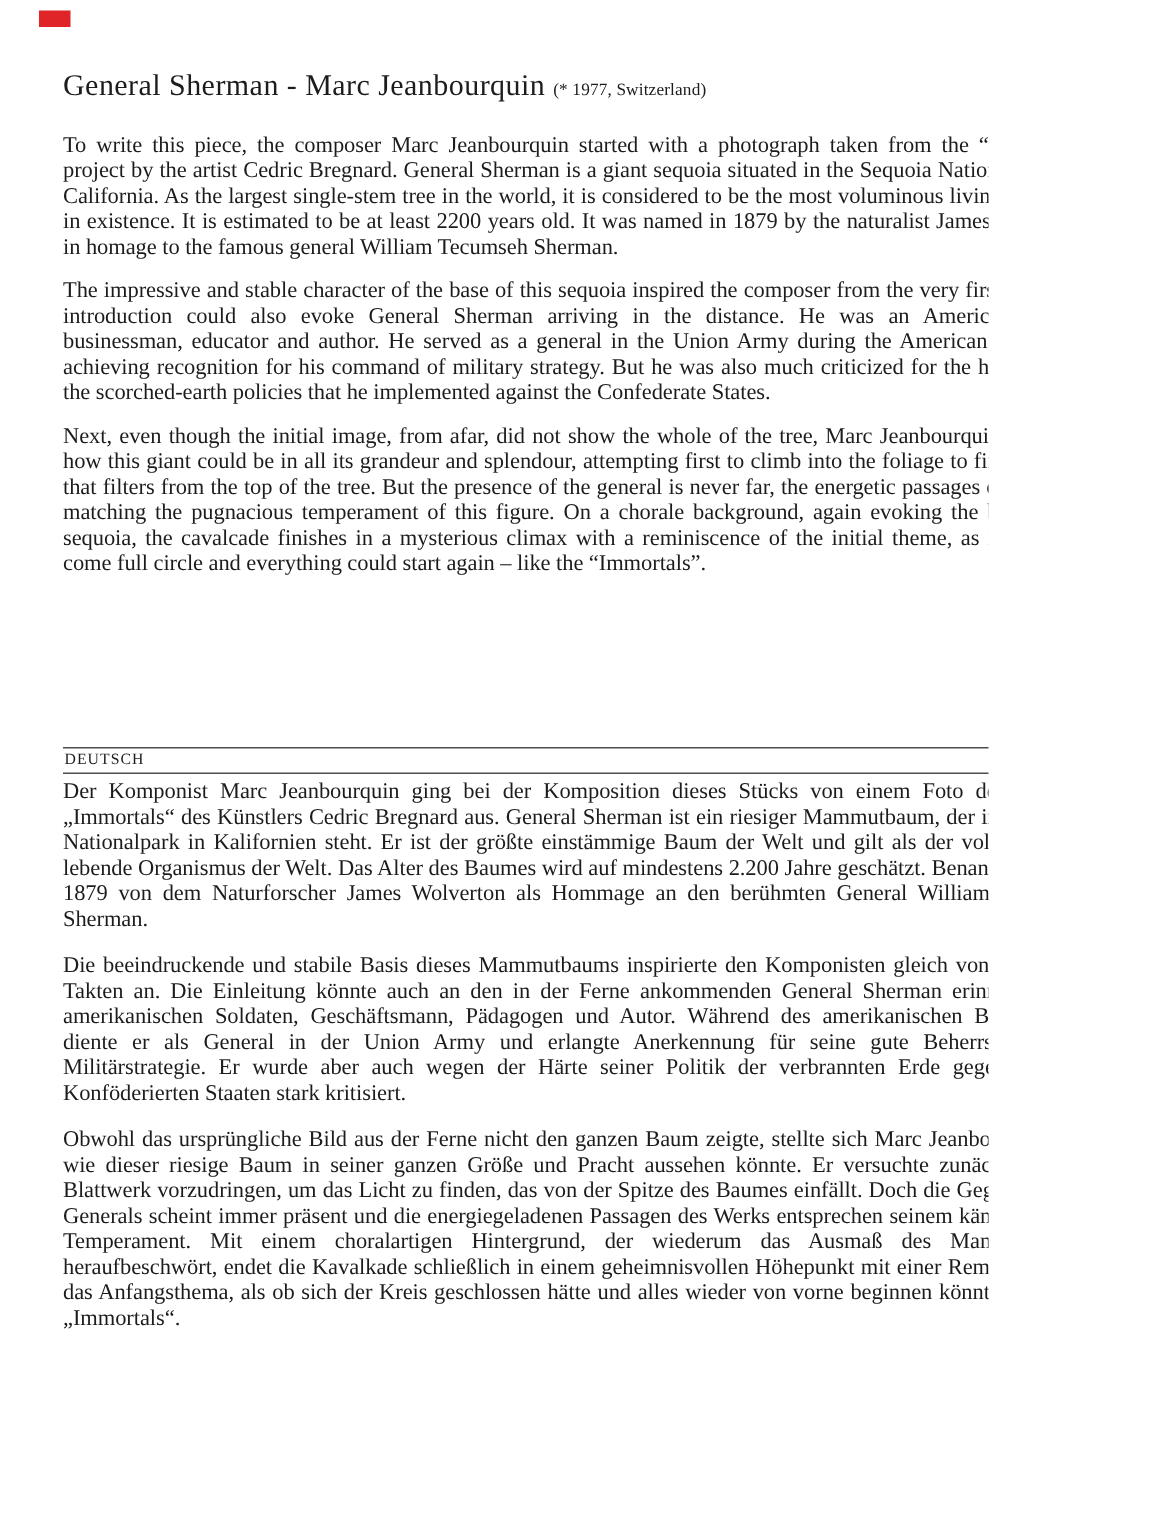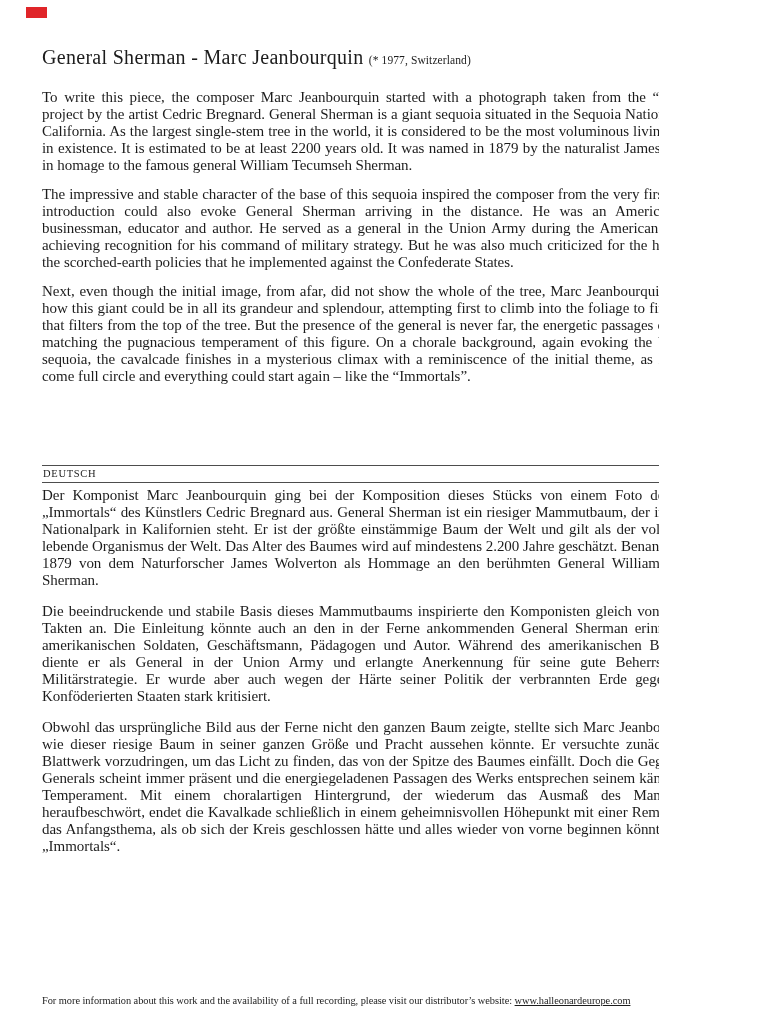--- a/index.html
+++ b/index.html
@@ -39,21 +39,21 @@
   }
   .body-text p {
     margin: 0 0 12px 0;
     font-size: 15px;
     line-height: 17px;
     text-align: justify;
     letter-spacing: -0.05px;
   }
   .english { margin-top: 20px; }
   .deutsch-header {
-    margin-top: 80px;
+    margin-top: 113px;
     border-top: 1px solid #4d4d4d;
     border-bottom: 1px solid #4d4d4d;
     padding: 2px 0 3px 1px;
     font-size: 10.5px;
     letter-spacing: 0.7px;
   }
   .german { margin-top: 4px; }
   .german p { margin-bottom: 14px; }
   .footer {
     margin-top: 137px;

